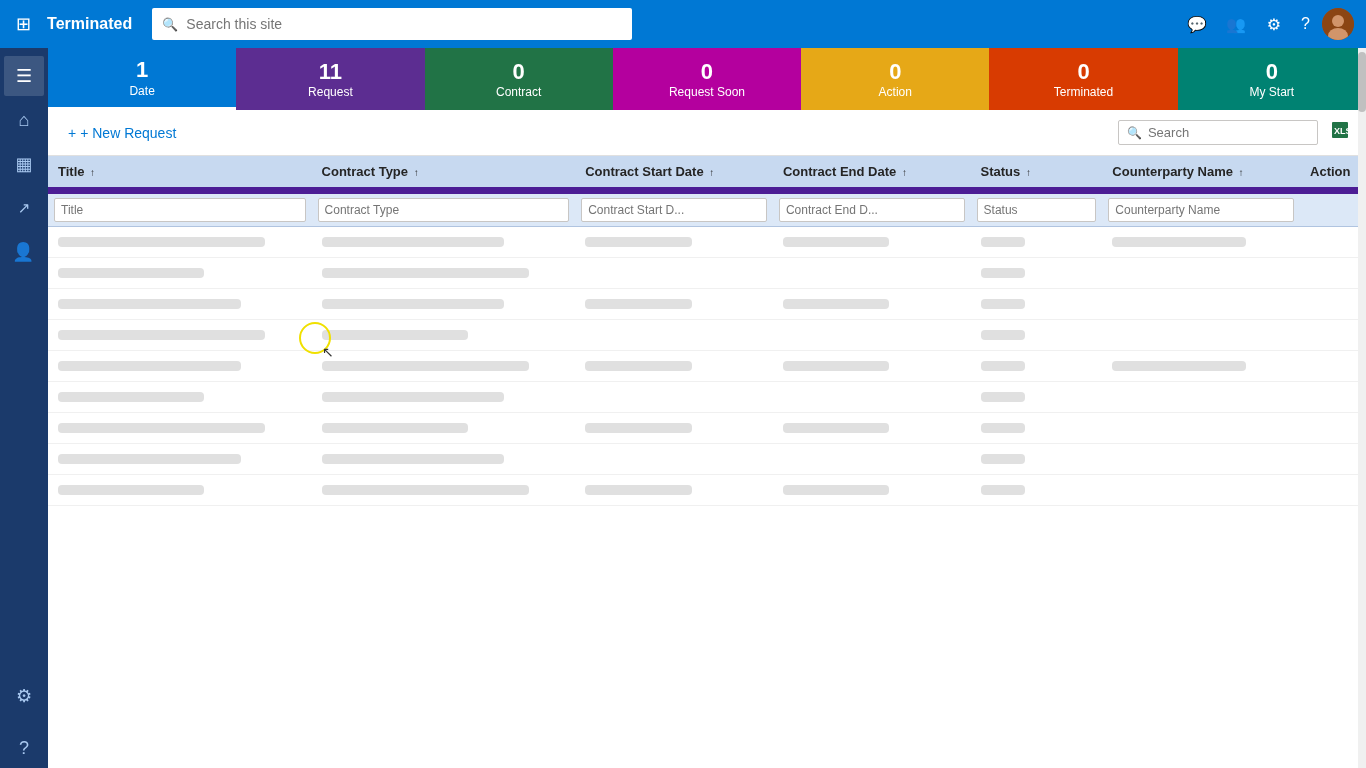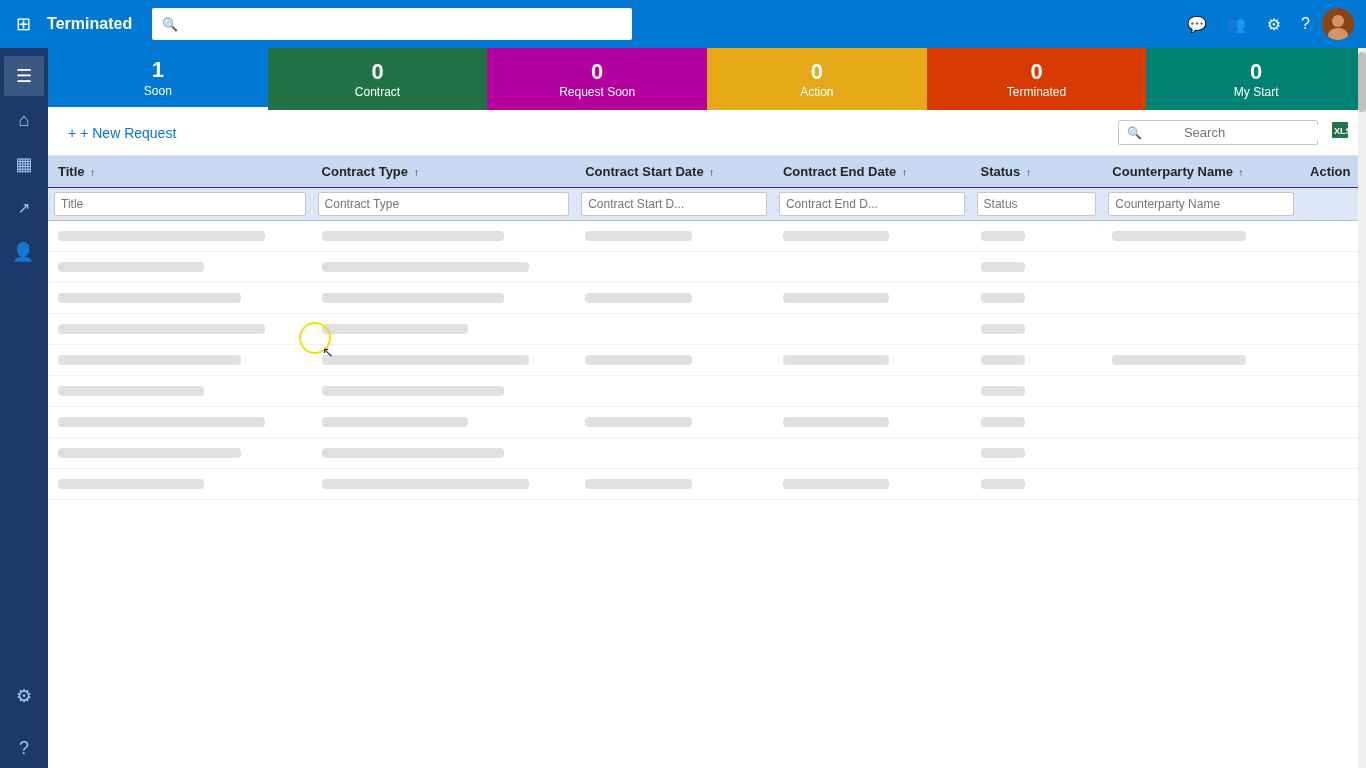--- a/index.html
+++ b/index.html
@@ -187,21 +187,20 @@
       padding: 4px 8px;
       gap: 6px;
       background: white;
       width: 200px;
     }
     .toolbar-search input {
       border: none;
       outline: none;
       font-size: 13px;
       width: 140px;
-      margin-left: 36px;
     }
 
     .excel-icon-btn {
       background: none;
       border: none;
       cursor: pointer;
       color: #1d4ed8;
       font-size: 20px;
       padding: 2px 4px;
     }
@@ -211,21 +210,21 @@
       width: 100%;
       border-collapse: collapse;
     }
     .table-header-row th {
       background: #c7d9f0;
       text-align: left;
       padding: 8px 10px;
       font-size: 13px;
       font-weight: 600;
       color: #252525;
-      border-bottom: 1px solid #4c1d95;
+      border-bottom: 7px solid #4c1d95;
       white-space: nowrap;
       position: sticky;
       top: 0;
     }
     .filter-row td {
       padding: 4px 6px;
       background: #dce8f7;
       border-bottom: 1px solid #b0c4e0;
     }
     .filter-row input {
@@ -302,20 +301,21 @@
     .sort-arrow { font-size: 10px; margin-left: 2px; }
   </style>
 </head>
 <body>
 
 <div class="top-nav">
   <span class="top-nav-waffle">⊞</span>
   <span class="top-nav-logo">Terminated</span>
   <div class="top-nav-search">
     <span style="color:#666; font-size:13px;">🔍</span>
+    <input type="text" placeholder="Search this site" style="">
   </div>
   <div class="top-nav-icons">
     <button class="top-nav-icon-btn" title="Chat">💬</button>
     <button class="top-nav-icon-btn" title="People">👥</button>
     <button class="top-nav-icon-btn" title="Settings">⚙</button>
     <button class="top-nav-icon-btn" title="Help">?</button>
     <div class="top-nav-avatar">
       <div class="avatar-img">
         <svg width="32" height="32" viewBox="0 0 32 32">
           <circle cx="16" cy="16" r="16" fill="#8b4513"></circle>
@@ -349,21 +349,25 @@
   <div class="sidebar-icon">
     <span>?</span>
   </div>
 </div>
 
 <div class="main-content">
 
   <div class="status-cards">
     <div class="status-card draft">
       <span class="status-card-count">1</span>
-      <span class="status-card-label">Soon</span>
+      <span class="status-card-label">Date</span>
+    </div>
+    <div class="status-card request">
+      <span class="status-card-count">11</span>
+      <span class="status-card-label">Request</span>
     </div>
     <div class="status-card contract">
       <span class="status-card-count">0</span>
       <span class="status-card-label">Contract</span>
     </div>
     <div class="status-card expiring">
       <span class="status-card-count">0</span>
       <span class="status-card-label">Request Soon</span>
     </div>
     <div class="status-card expired">

